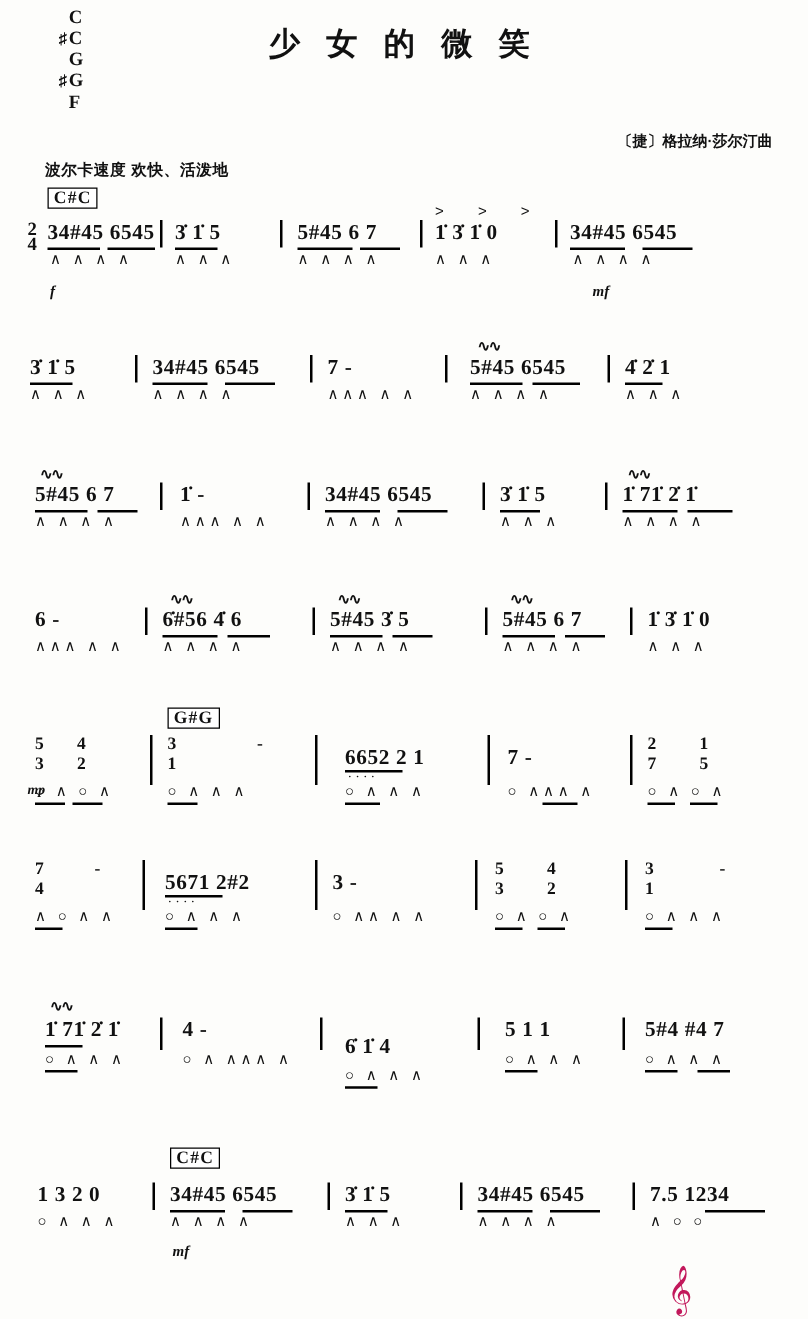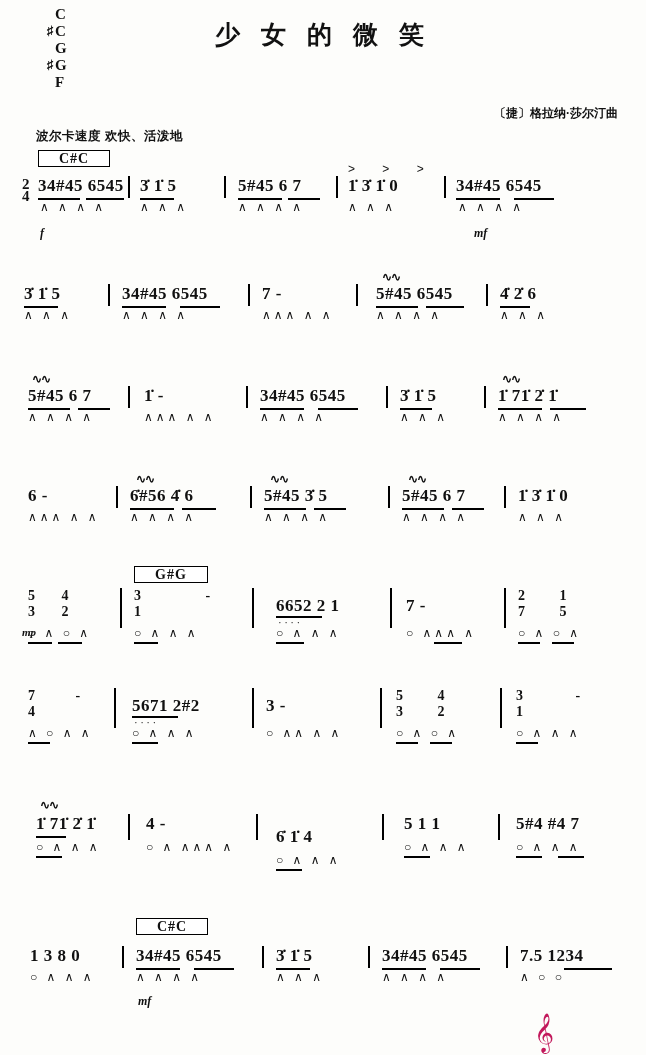--- a/index.html
+++ b/index.html
@@ -36,21 +36,21 @@
     position:absolute;left:36px;top:128px;
     font-size:12.5px;font-weight:bold;
     font-family:"Liberation Sans",sans-serif;
     letter-spacing:0.5px;
   }
 
   
   .keybox{
     position:absolute;
     border:1.6px solid #000;
-    padding:0 20px;
+    padding:0 4px;
     font-family:"Liberation Serif",serif;
     font-weight:bold;font-size:14px;
     line-height:15px;
     background:#fff;
     letter-spacing:1px;
   }
 
   
   .sys{position:absolute;left:0;width:646px;}
   .meas{position:absolute;font-family:"Liberation Serif",serif;}
@@ -194,21 +194,21 @@
     <div class="meas" style="left:376px;top:14px;">
       <div class="trill" style="left:6px;top:-14px;">∿∿</div>
       <div class="notes">5#45 6545</div>
       <div class="beam" style="left:0px;top:22px;width:42px;"></div>
       <div class="beam" style="left:50px;top:22px;width:38px;"></div>
       <div class="marks" style="left:0px;top:24px;">∧ ∧  ∧ ∧</div>
     </div>
     <div class="bar" style="left:486px;top:14px;height:22px;"></div>
 
     <div class="meas" style="left:500px;top:14px;">
-      <div class="notes">4̇ 2̇ 6</div>
+      <div class="notes">4̇ 2̇ 1</div>
       <div class="beam" style="left:0px;top:22px;width:30px;"></div>
       <div class="marks" style="left:0px;top:24px;">∧ ∧ ∧</div>
     </div>
   </div>
 
   <div class="sys" style="top:372px;">
     <div class="meas" style="left:28px;top:14px;">
       <div class="trill" style="left:4px;top:-14px;">∿∿</div>
       <div class="notes">5#45 6 7</div>
       <div class="beam" style="left:0px;top:22px;width:42px;"></div>
@@ -437,21 +437,21 @@
       <div class="marks" style="left:0px;top:26px;">○ ∧ ∧ ∧</div>
       <div class="beam" style="left:0px;top:42px;width:26px;"></div>
       <div class="beam" style="left:42px;top:42px;width:26px;"></div>
     </div>
   </div>
 
   <div class="sys" style="top:918px;">
     <div class="keybox" style="left:136px;top:0px;">C#C</div>
 
     <div class="meas" style="left:30px;top:28px;">
-      <div class="notes">1 3 8 0</div>
+      <div class="notes">1 3 2 0</div>
       <div class="marks" style="left:0px;top:24px;">○ ∧ ∧ ∧</div>
     </div>
     <div class="bar" style="left:122px;top:28px;height:22px;"></div>
 
     <div class="meas" style="left:136px;top:28px;">
       <div class="notes">34#45 6545</div>
       <div class="beam" style="left:0px;top:22px;width:44px;"></div>
       <div class="beam" style="left:58px;top:22px;width:40px;"></div>
       <div class="marks" style="left:0px;top:24px;">∧ ∧ ∧ ∧</div>
     </div>

